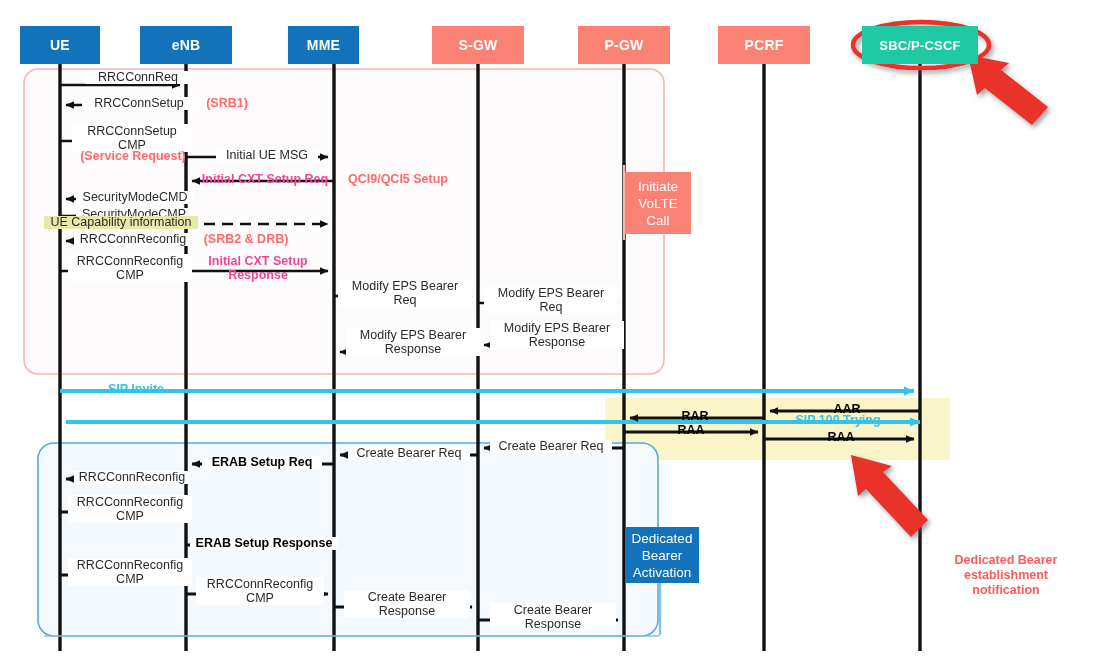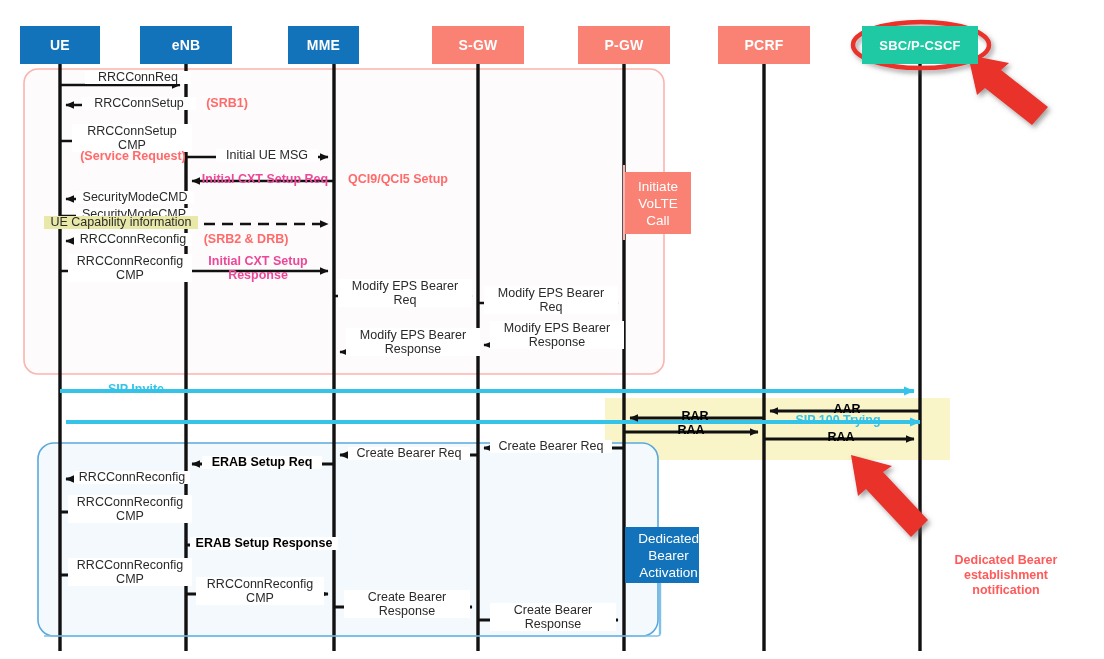--- a/index.html
+++ b/index.html
@@ -291,21 +291,21 @@
 Response</div>
   <div class="msg two-line" style="left:490px;top:603px;width:124px;">Create Bearer
 Response</div>
 
   <div class="note-box note-red" style="left:605px;top:172px;width:66px;height:62px;margin-left:20px;">
     <span>Initiate
 VoLTE
 Call</span>
   </div>
 
-  <div class="note-box note-blue" style="left:625px;top:527px;width:74px;height:56px;align-items:flex-end;">
+  <div class="note-box note-blue" style="left:625px;top:527px;width:74px;height:56px;">
     <span>Dedicated
 Bearer
 Activation</span>
   </div>
 
   <div class="annot" style="left:920px;top:537px;width:172px;margin-top:16px;">Dedicated Bearer
 establishment
 notification</div>
 
 </div>

